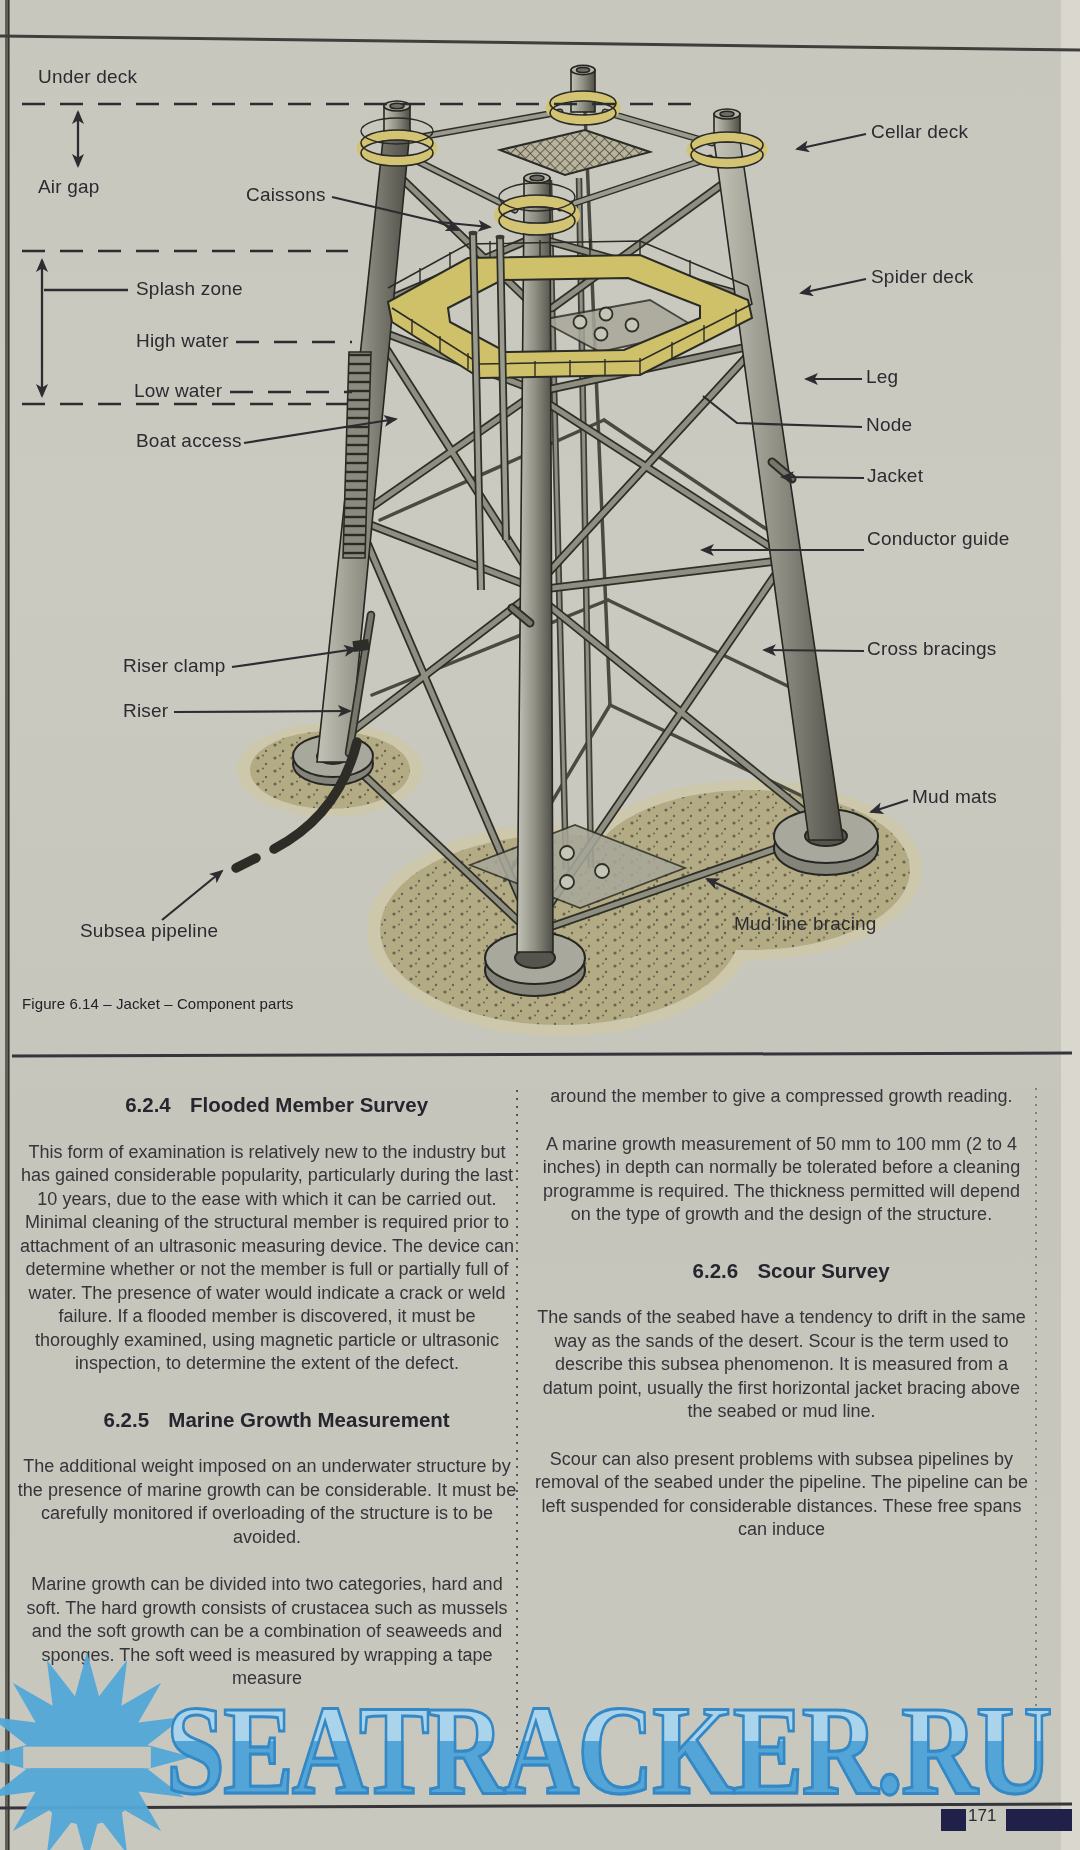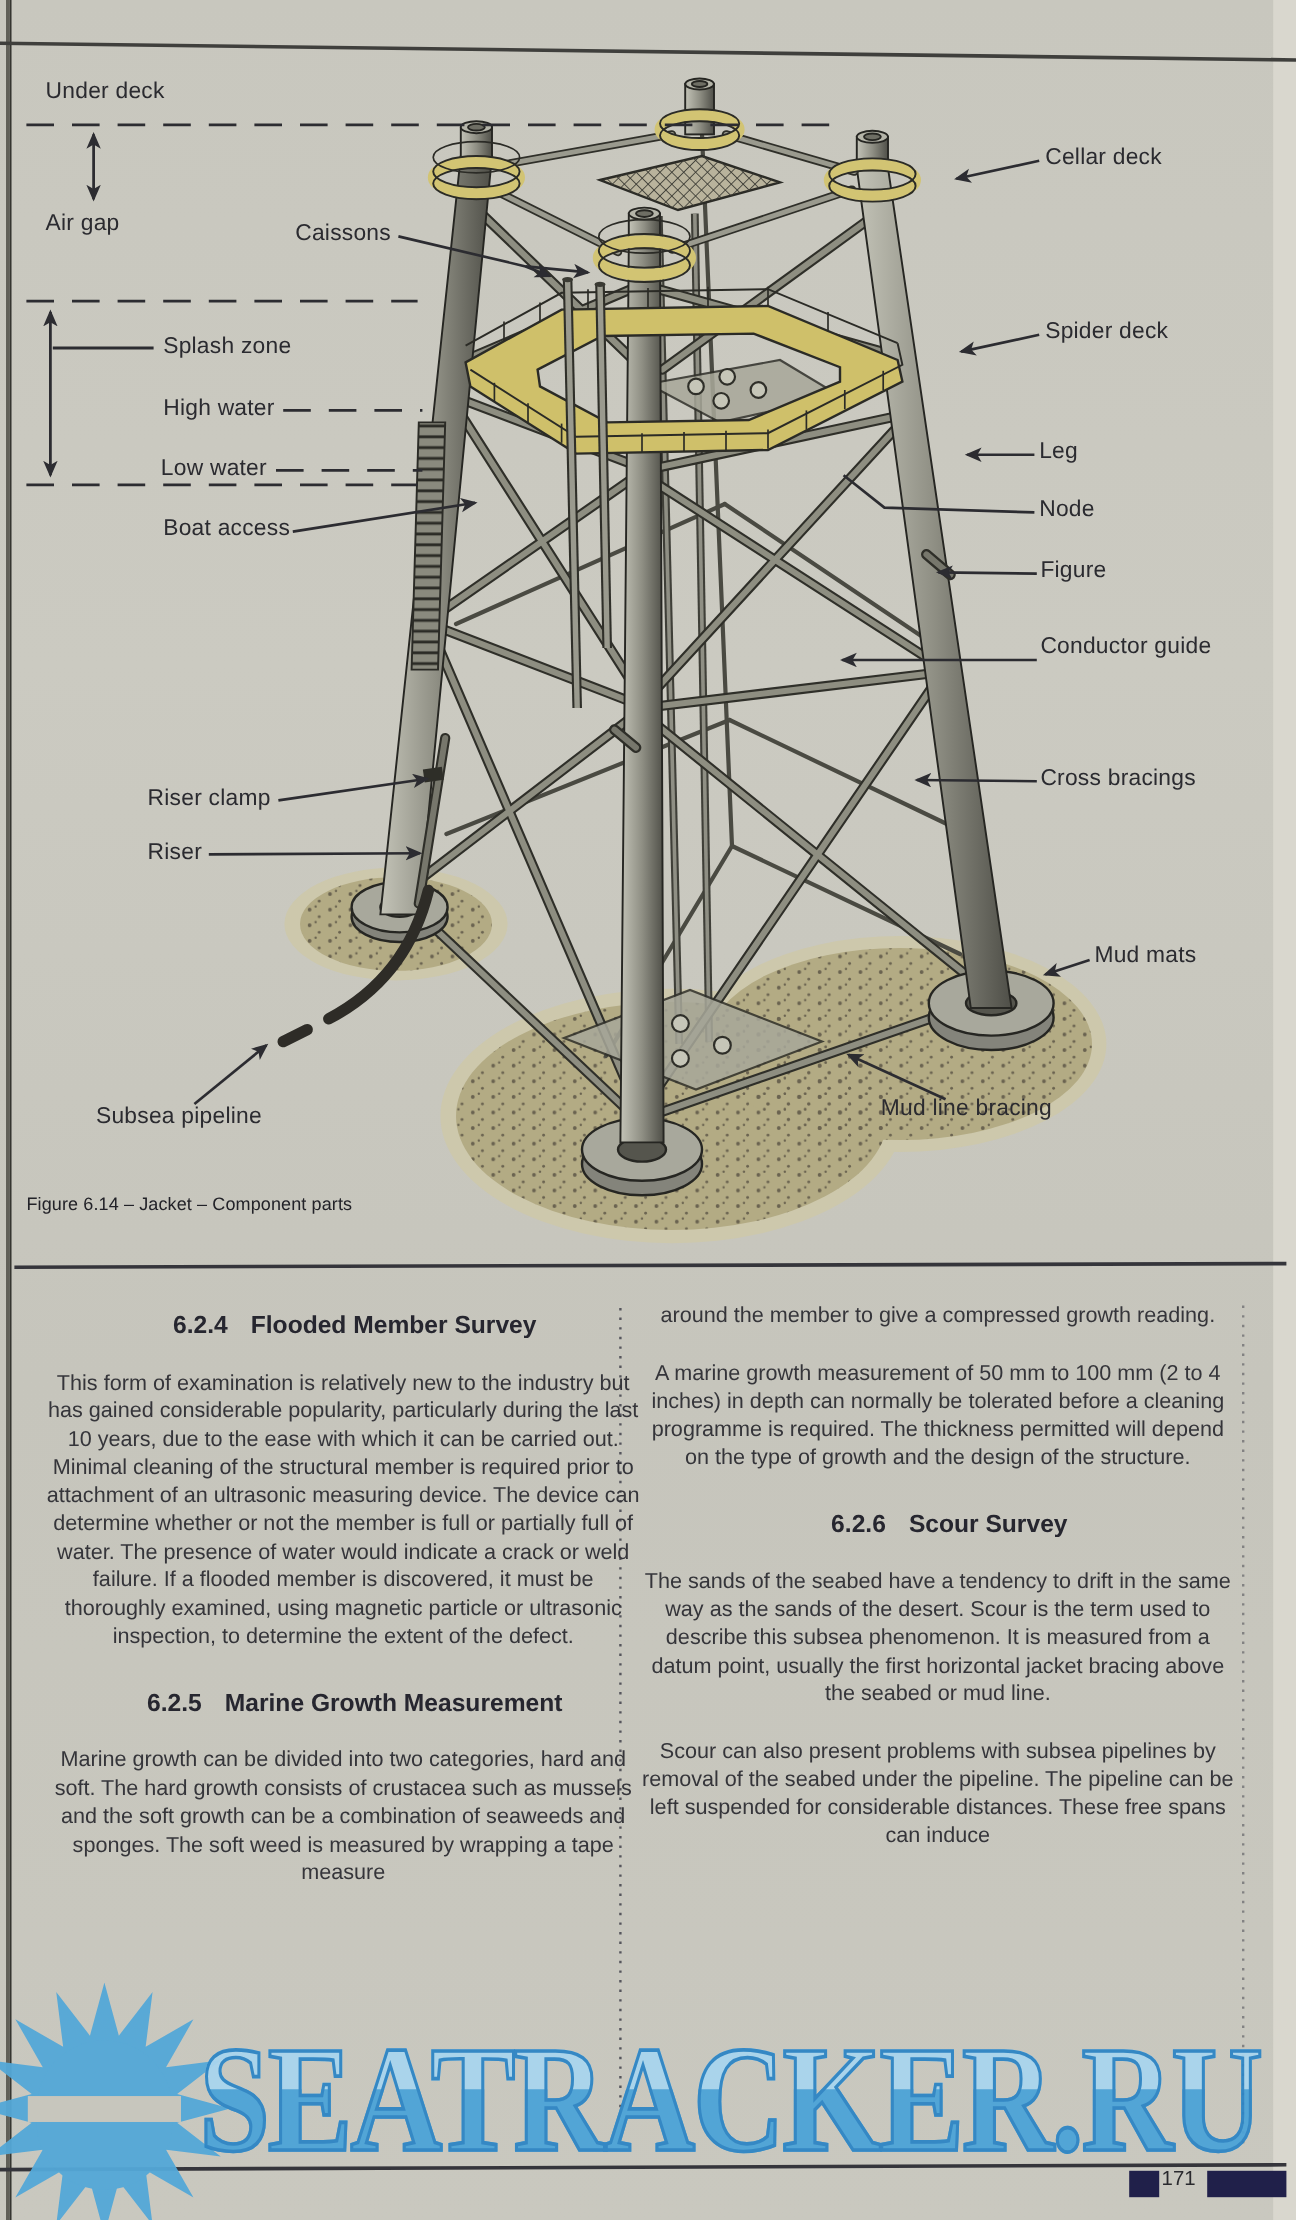--- a/index.html
+++ b/index.html
@@ -313,36 +313,37 @@
 <div class="label" style="left:136px;top:330px">High water</div>
 <div class="label" style="left:134px;top:380px">Low water</div>
 <div class="label" style="left:136px;top:430px">Boat access</div>
 <div class="label" style="left:123px;top:655px">Riser clamp</div>
 <div class="label" style="left:123px;top:700px">Riser</div>
 <div class="label" style="left:80px;top:920px">Subsea pipeline</div>
 <div class="label" style="left:871px;top:121px">Cellar deck</div>
 <div class="label" style="left:871px;top:266px">Spider deck</div>
 <div class="label" style="left:866px;top:366px">Leg</div>
 <div class="label" style="left:866px;top:414px">Node</div>
-<div class="label" style="left:867px;top:465px">Figure</div>
+<div class="label" style="left:867px;top:465px">Jacket</div>
 <div class="label" style="left:867px;top:528px">Conductor guide</div>
 <div class="label" style="left:867px;top:638px">Cross bracings</div>
 <div class="label" style="left:912px;top:786px">Mud mats</div>
 <div class="label" style="left:734px;top:913px">Mud line bracing</div>
 
 <div class="caption">Figure 6.14 – Jacket – Component parts</div>
 
-<div class="col" style="left:36px;top:1085px;width:500px">
+<div class="col" style="left:17px;top:1085px;width:500px">
   <div class="h">
     <span class="hn">6.2.4</span><span>Flooded Member Survey</span>
   </div>
   <p>This form of examination is relatively new to the industry but has gained considerable popularity, particularly during the last 10 years, due to the ease with which it can be carried out. Minimal cleaning of the structural member is required prior to attachment of an ultrasonic measuring device. The device can determine whether or not the member is full or partially full of water. The presence of water would indicate a crack or weld failure. If a flooded member is discovered, it must be thoroughly examined, using magnetic particle or ultrasonic inspection, to determine the extent of the defect.</p>
   <div class="h">
     <span class="hn">6.2.5</span><span>Marine Growth Measurement</span>
   </div>
+  <p>The additional weight imposed on an underwater structure by the presence of marine growth can be considerable. It must be carefully monitored if overloading of the structure is to be avoided.</p>
   <p>Marine growth can be divided into two categories, hard and soft. The hard growth consists of crustacea such as mussels and the soft growth can be a combination of seaweeds and sponges. The soft weed is measured by wrapping a tape measure</p>
 </div>
 
 <div class="col" style="left:533px;top:1085px;width:497px">
   <p>around the member to give a compressed growth reading.</p>
   <p>A marine growth measurement of 50 mm to 100 mm (2 to 4 inches) in depth can normally be tolerated before a cleaning programme is required. The thickness permitted will depend on the type of growth and the design of the structure.</p>
   <div class="h">
     <span class="hn">6.2.6</span><span>Scour Survey</span>
   </div>
   <p>The sands of the seabed have a tendency to drift in the same way as the sands of the desert. Scour is the term used to describe this subsea phenomenon. It is measured from a datum point, usually the first horizontal jacket bracing above the seabed or mud line.</p>

